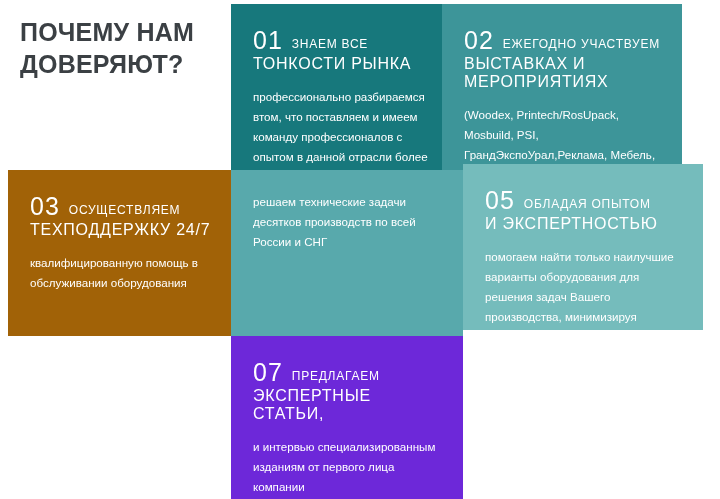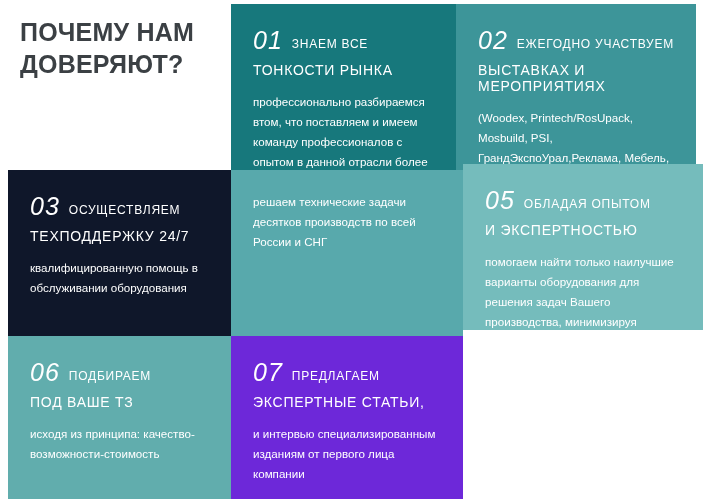--- a/index.html
+++ b/index.html
@@ -38,36 +38,35 @@
     color: #ffffff;
     margin-bottom: 14px;
   }
   .num {
     font-size: 25px;
     font-weight: 300;
     letter-spacing: 1px;
     vertical-align: -1px;
     margin-right: 9px;
     color: #ffffff;
-    font-style: italic;
   }
   .htext {
     font-size: 12px;
     letter-spacing: 0.75px;
     text-transform: uppercase;
     color: #ffffff;
     line-height: 1.55;
   }
   .head-line2 {
     display: block;
-    font-size: 14px;
+    font-size: 16px;
     letter-spacing: 0.75px;
     text-transform: uppercase;
     color: #ffffff;
-    margin-top: 7px;
+    margin-top: 0;
   }
 
   .body {
     font-size: 11.6px;
     line-height: 1.72;
     color: #ffffff;
   }
 
   
   .more {
@@ -128,56 +127,49 @@
   </div>
 
   <div class="cell pad" style="left:231px; top:4px; width:232px; height:166px; background:#17787c;">
     <div class="head">
       <span class="num">01</span><span class="htext">ЗНАЕМ ВСЕ</span>
       <span class="head-line2">ТОНКОСТИ РЫНКА</span>
     </div>
     <div class="body">профессионально разбираемся втом, что поставляем и имеем команду профессионалов с опытом в данной отрасли более 18 лет</div>
   </div>
 
-  <div class="cell pad" style="left:456px; top:4px; width:240px; height:166px; background:#3d9599;">
+  <div class="cell pad" style="left:442px; top:4px; width:240px; height:166px; background:#3d9599;">
     <div class="head">
       <span class="num">02</span><span class="htext">ЕЖЕГОДНО УЧАСТВУЕМ</span>
       <span class="head-line2">ВЫСТАВКАХ И МЕРОПРИЯТИЯХ</span>
     </div>
     <div class="body">(Woodex, Printech/RosUpack, Mosbuild, PSI, ГрандЭкспоУрал,Реклама, Мебель, Мир Стекла и др.)</div>
 
   </div>
 
-  <div class="cell pad" style="left:8px; top:170px; width:226px; height:166px; background:#0f172a;">
+  <div class="cell pad" style="left:8px; top:170px; width:226px; height:166px; background:#a16207;">
     <div class="head">
       <span class="num">03</span><span class="htext">ОСУЩЕСТВЛЯЕМ</span>
       <span class="head-line2">ТЕХПОДДЕРЖКУ 24/7</span>
     </div>
     <div class="body">квалифицированную помощь в обслуживании оборудования</div>
   </div>
 
   <div class="cell pad" style="left:231px; top:170px; width:232px; height:166px; background:#58a9ac;">
     <div class="body">решаем технические задачи десятков производств по всей России и СНГ</div>
   </div>
 
   <div class="cell pad" style="left:463px; top:164px; width:240px; height:166px; background:#75bcbc;">
     <div class="head">
       <span class="num">05</span><span class="htext">ОБЛАДАЯ ОПЫТОМ</span>
       <span class="head-line2">И ЭКСПЕРТНОСТЬЮ</span>
     </div>
     <div class="body">помогаем найти только наилучшие варианты оборудования для решения задач Вашего производства, минимизируя расходы</div>
   </div>
 
-  <div class="cell pad" style="left:8px; top:336px; width:223px; height:163px; background:#61adad;">
-    <div class="head">
-      <span class="num">06</span><span class="htext">ПОДБИРАЕМ</span>
-      <span class="head-line2">ПОД ВАШЕ ТЗ</span>
-    </div>
-    <div class="body">исходя из принципа: качество-возможности-стоимость</div>
-  </div>
 
   <div class="cell pad" style="left:231px; top:336px; width:232px; height:163px; background:#6d28d9;">
     <div class="head">
       <span class="num">07</span><span class="htext">ПРЕДЛАГАЕМ</span>
       <span class="head-line2">ЭКСПЕРТНЫЕ СТАТЬИ,</span>
     </div>
     <div class="body">и интервью специализированным изданиям от первого лица компании</div>
     <div class="more">
       <span class="more-label">Смотреть</span>
       <svg class="arrow" width="62" height="9" viewBox="0 0 62 9">

